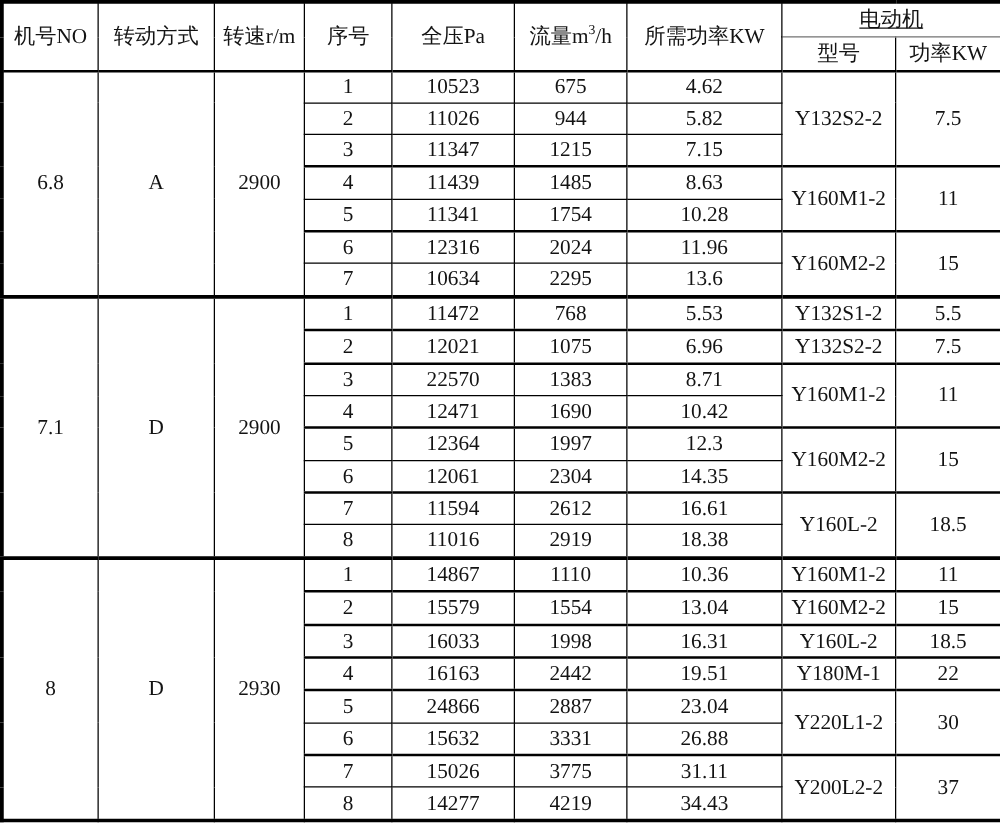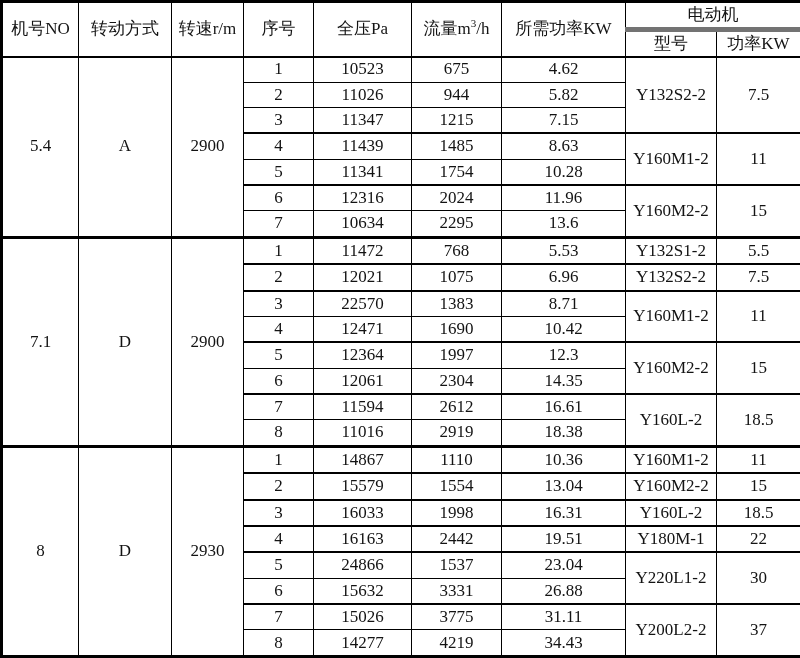--- a/index.html
+++ b/index.html
@@ -29,21 +29,21 @@
     font-weight: normal;
     font-size: 17px;
     line-height: 1.2;
     overflow: hidden;
     white-space: nowrap;
   }
   .spec thead tr.h1 { height: 28px; }
   .spec thead tr.h2 { height: 27px; }
   
   .spec thead th.hb { border-bottom: 2px solid #000; }
-  .spec thead th.motor-group { border-bottom: 5px solid #737373; }
+  .spec thead th.motor-group { border-bottom: 1px solid #737373; text-decoration: underline; }
   sup.flow-sup { font-size: 11px; vertical-align: super; line-height: 0; }
   
   .spec td.mb { border-top: 2px solid #000; }
   
   .spec td.gb { border-top: 3px solid #000; }
 </style>
 </head>
 <body>
 
 <table class="spec">
@@ -70,21 +70,21 @@
       <th colspan="2" class="motor-group">电动机</th>
     </tr>
     <tr class="h2">
       <th class="hb">型号</th>
       <th class="hb">功率KW</th>
     </tr>
   </thead>
   <tbody>
 
     <tr>
-      <td rowspan="7">5.4</td>
+      <td rowspan="7">6.8</td>
       <td rowspan="7">A</td>
       <td rowspan="7">2900</td>
       <td>1</td>
       <td>10523</td>
       <td>675</td>
       <td>4.62</td>
       <td rowspan="3">Y132S2-2</td>
       <td rowspan="3">7.5</td>
     </tr>
     <tr>
@@ -221,21 +221,21 @@
       <td class="mb">4</td>
       <td class="mb">16163</td>
       <td class="mb">2442</td>
       <td class="mb">19.51</td>
       <td class="mb">Y180M-1</td>
       <td class="mb">22</td>
     </tr>
     <tr>
       <td class="mb">5</td>
       <td class="mb">24866</td>
-      <td class="mb">1537</td>
+      <td class="mb">2887</td>
       <td class="mb">23.04</td>
       <td class="mb" rowspan="2">Y220L1-2</td>
       <td class="mb" rowspan="2">30</td>
     </tr>
     <tr>
       <td>6</td>
       <td>15632</td>
       <td>3331</td>
       <td>26.88</td>
     </tr>

